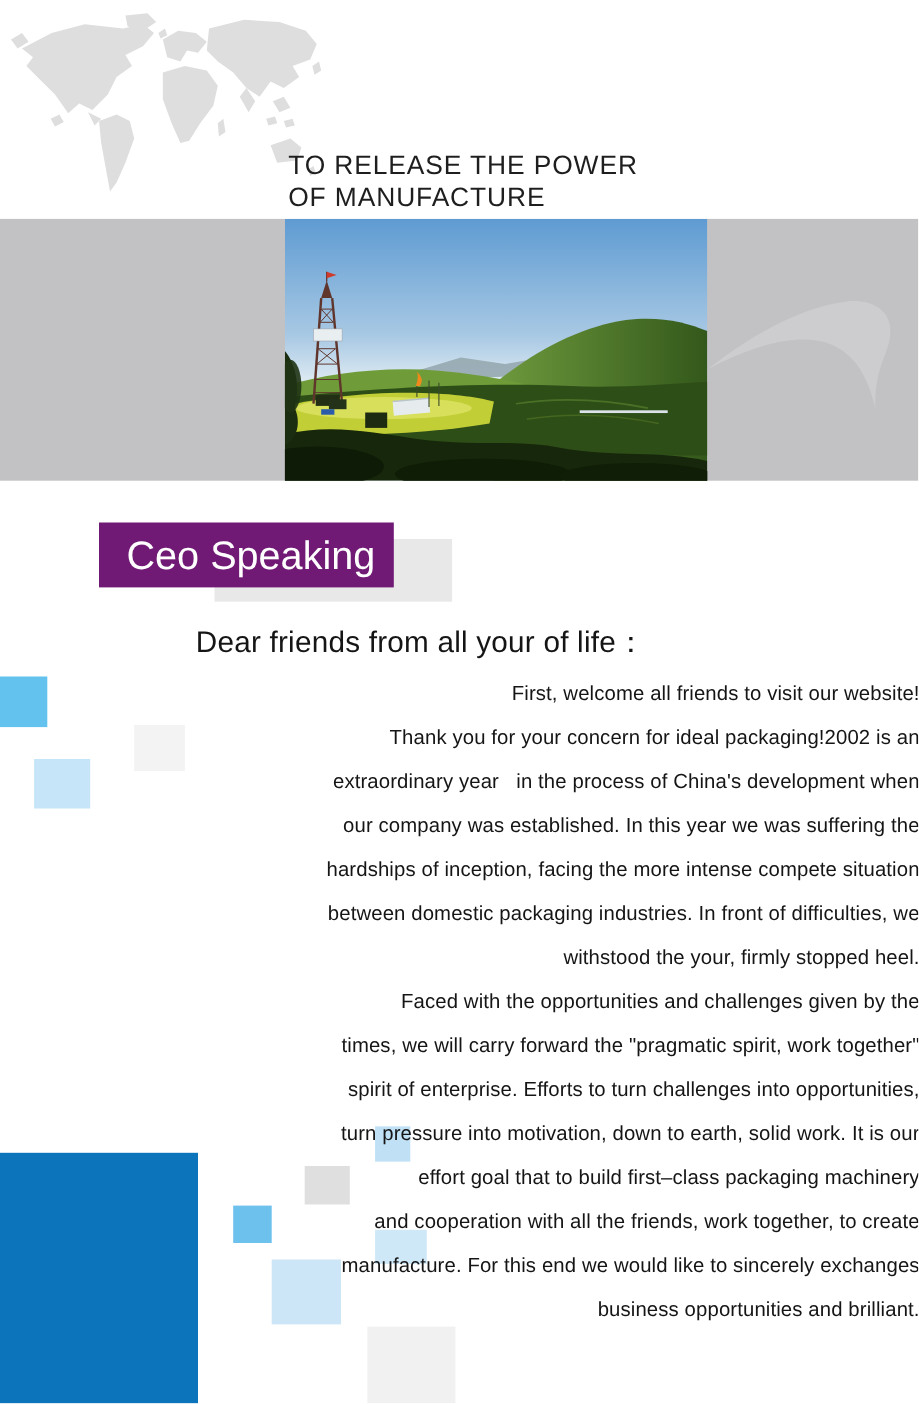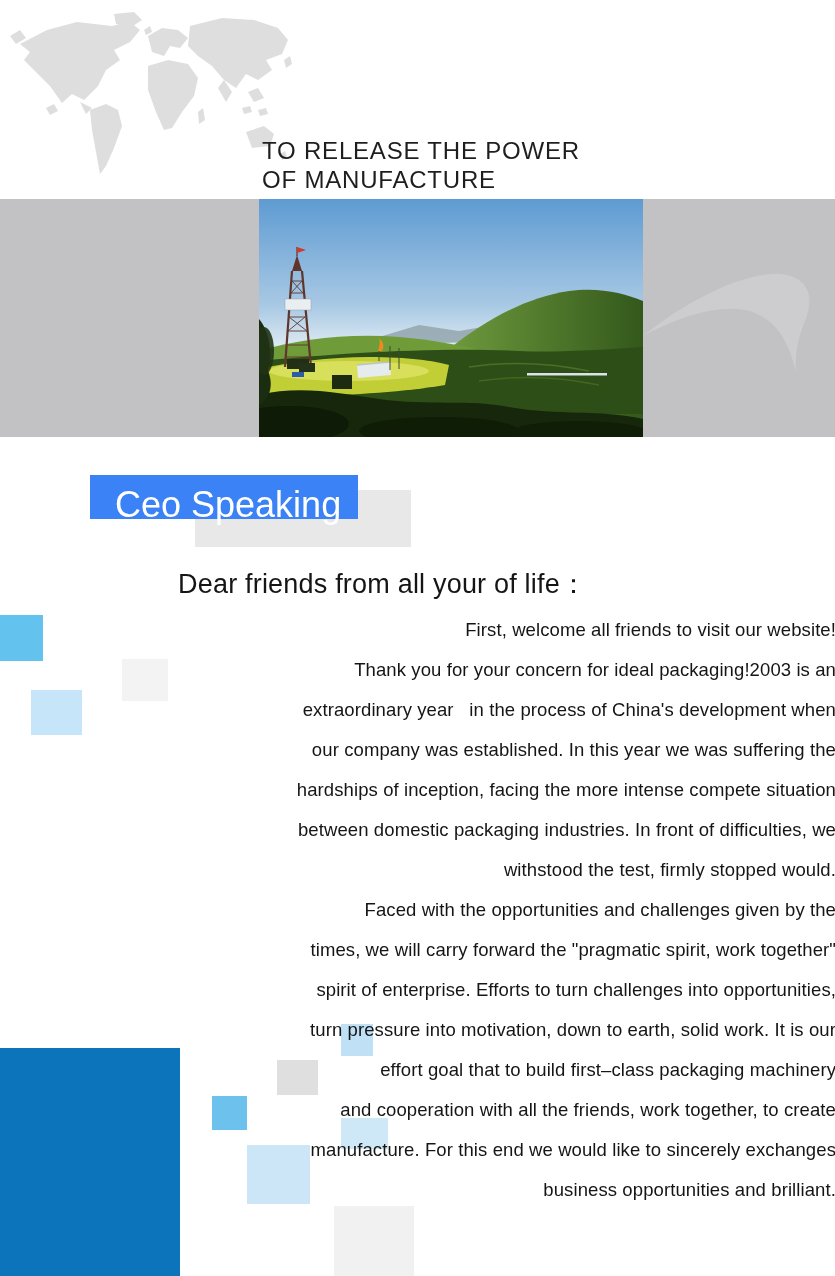--- a/index.html
+++ b/index.html
@@ -29,22 +29,22 @@
   
   .band{left:0;top:199px;width:835px;height:238px;background:#c2c1c3;}
   .swoosh{left:635px;top:258px;width:185px;height:120px;}
 
   
   .photo{left:259px;top:199px;width:384px;height:238px;}
 
   
   .ceo-shadow{left:195px;top:490px;width:216px;height:57px;background:#e8e8e8;}
   .ceo-box{
-    left:90px;top:475px;width:268px;height:44px;
-    background:#3b82f6;
+    left:90px;top:475px;width:268px;height:59px;
+    background:#701a75;
     color:#ffffff;
     font-size:36px;line-height:59px;
     padding-left:25px;box-sizing:border-box;
     white-space:pre;
   }
 
   
   .salutation{
     left:178px;top:566px;
     font-size:27px;color:#151515;
@@ -191,26 +191,26 @@
 
     <div class="abs tagline"><span>TO RELEASE THE POWER</span><br><span>OF MANUFACTURE</span></div>
 
     <div class="abs ceo-shadow"></div>
     <div class="abs ceo-box">Ceo Speaking</div>
 
     <div class="abs salutation">Dear friends from all your of life：</div>
 
     <div class="abs letter-body">
       <div class="line">First, welcome all friends to visit our website!</div>
-      <div class="line indent">Thank you for your concern for ideal packaging!2003 is an</div>
+      <div class="line indent">Thank you for your concern for ideal packaging!2002 is an</div>
       <div class="line">extraordinary year   in the process of China's development when</div>
       <div class="line">our company was established. In this year we was suffering the</div>
       <div class="line">hardships of inception, facing the more intense compete situation</div>
       <div class="line">between domestic packaging industries. In front of difficulties, we</div>
-      <div class="line">withstood the test, firmly stopped would.</div>
+      <div class="line">withstood the your, firmly stopped heel.</div>
       <div class="line indent">Faced with the opportunities and challenges given by the</div>
       <div class="line">times, we will carry forward the "pragmatic spirit, work together"</div>
       <div class="line">spirit of enterprise. Efforts to turn challenges into opportunities,</div>
       <div class="line">turn pressure into motivation, down to earth, solid work. It is our</div>
       <div class="line">effort goal that to build first–class packaging machinery</div>
       <div class="line">and cooperation with all the friends, work together, to create</div>
       <div class="line">manufacture. For this end we would like to sincerely exchanges</div>
       <div class="line">business opportunities and brilliant.</div>
     </div>
   </div>

